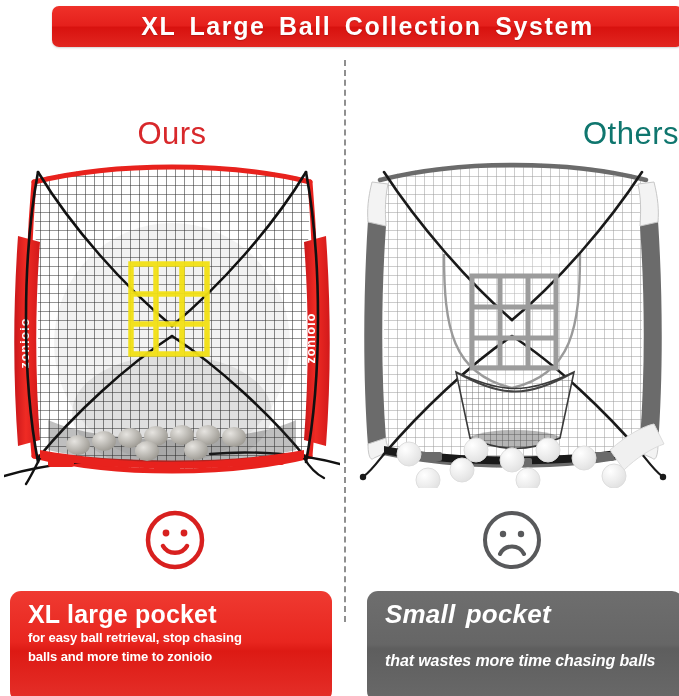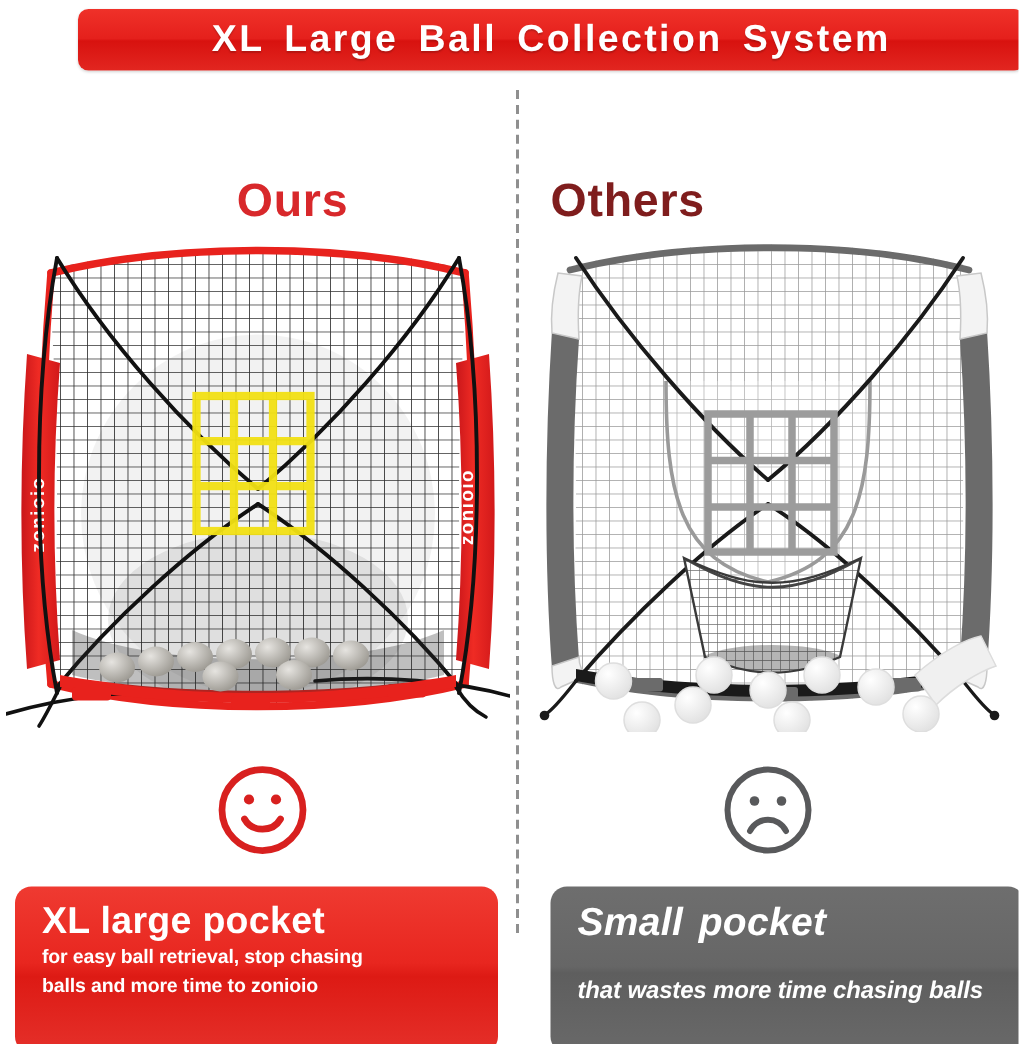--- a/index.html
+++ b/index.html
@@ -22,23 +22,23 @@
     text-shadow:0 1px 1px rgba(0,0,0,.18);
   }
 
   
   .divider{
     position:absolute;left:344px;top:60px;width:0;height:562px;
     border-left:2px dashed #8f8f8f;
   }
 
   
-  .col-label{position:absolute;font-size:31px;font-weight:bold;letter-spacing:.5px;line-height:1;margin-left:23px;}
+  .col-label{position:absolute;font-size:31px;font-weight:normal;letter-spacing:.5px;line-height:1;}
   .col-label.ours{left:0;top:118px;width:344px;text-align:center;color:#d8282b;}
-  .col-label.others{left:344px;top:118px;width:335px;text-align:left;color:#7f1d1d;}
+  .col-label.others{left:344px;top:118px;width:335px;text-align:right;color:#0f766e;}
 
   
   .prod{position:absolute;top:158px;height:330px;}
   .prod.left{left:4px;width:336px;}
   .prod.right{left:352px;width:323px;}
   .prod svg{display:block;width:100%;height:100%;}
 
   
   .face{position:absolute;top:508px;width:64px;height:64px;}
   .face.happy{left:143px;}

